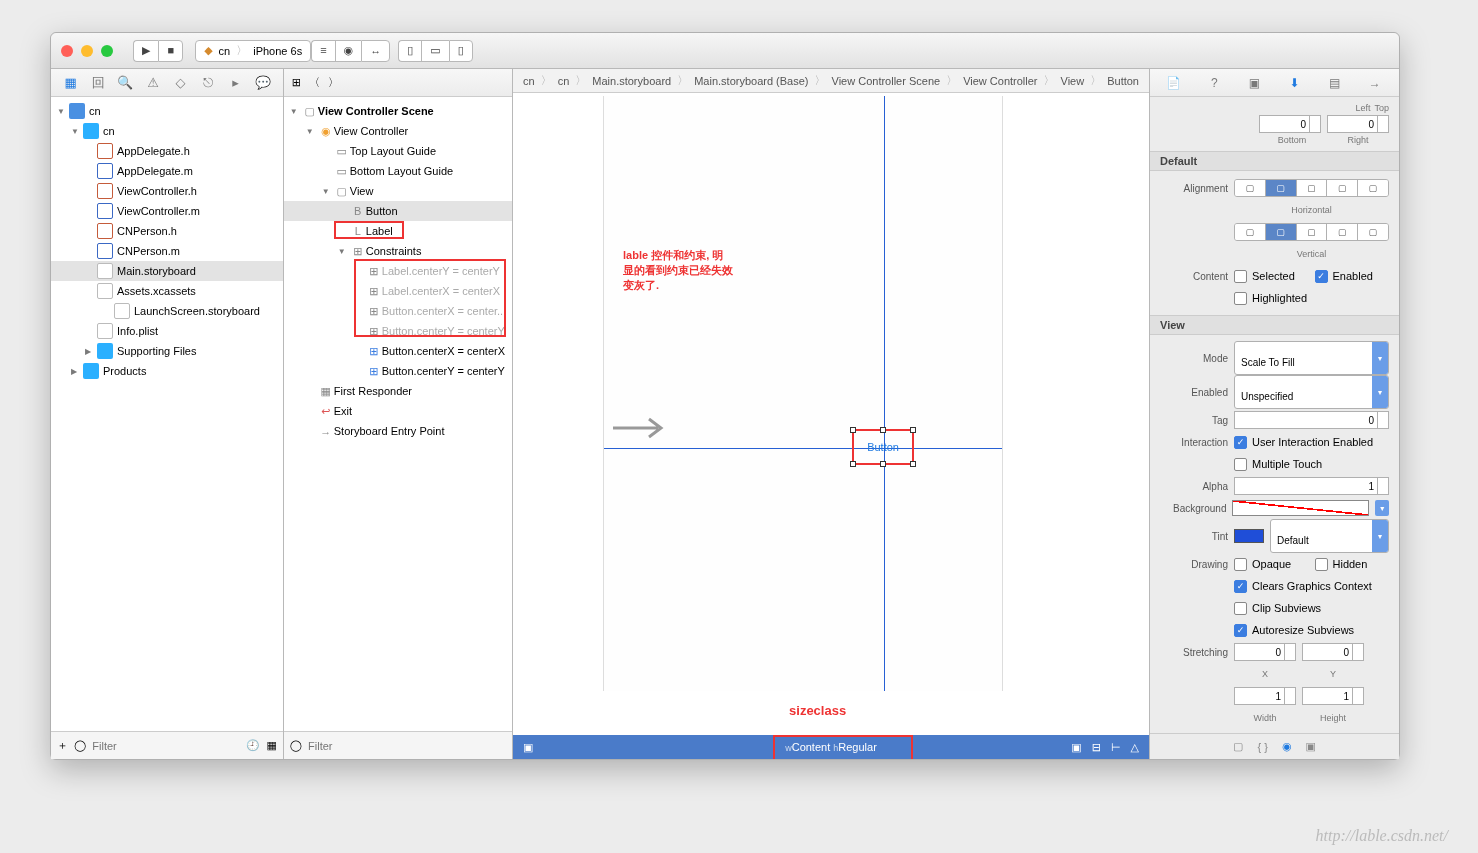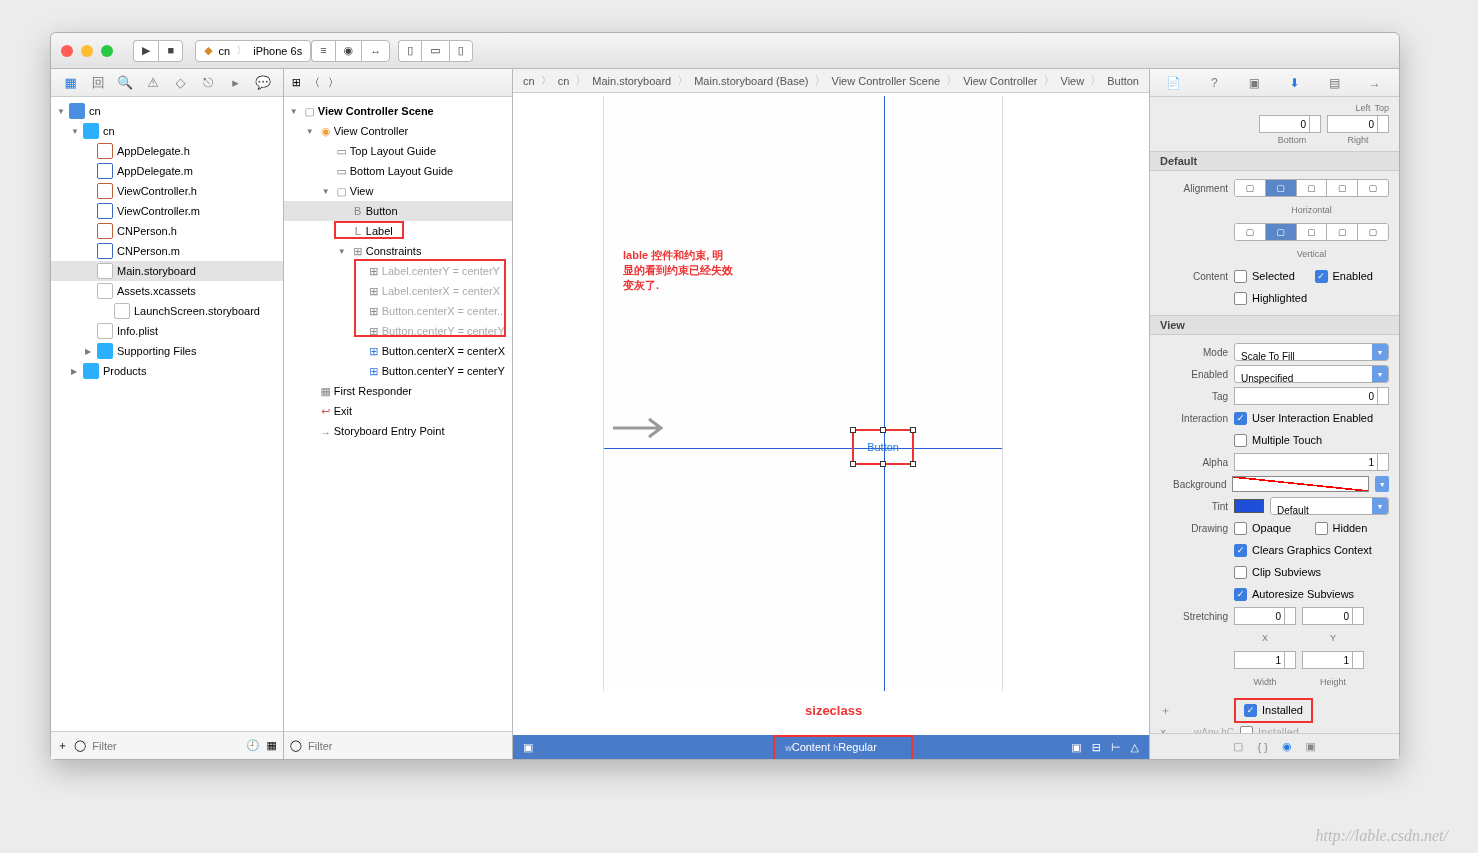--- a/index.html
+++ b/index.html
@@ -59,21 +59,21 @@
 .insp-section-title { background:#e0e0e0; margin:6px -10px; padding:3px 10px; font-weight:600; color:#444; border-top:1px solid #ccc; border-bottom:1px solid #ccc; }
 .insp-row { display:flex; align-items:center; min-height:22px; gap:6px; }
 .insp-label { width:68px; text-align:right; color:#555; font-size:10px; }
 .num-input { width:62px; height:18px; border:1px solid #b0b0b0; background:#fff; text-align:right; padding:0 14px 0 4px; position:relative; font-size:10px; }
 .stepper { position:absolute; right:0; top:0; bottom:0; width:12px; border-left:1px solid #b0b0b0; }
 .sub-lbl { font-size:9px; color:#777; text-align:center; }
 .seg-ctrl { display:flex; border:1px solid #b0b0b0; border-radius:3px; overflow:hidden; height:18px; flex:1; }
 .seg-ctrl span { flex:1; display:flex; align-items:center; justify-content:center; background:#fff; font-size:9px; color:#555; border-right:1px solid #b0b0b0; }
 .seg-ctrl span:last-child { border-right:none; }
 .seg-ctrl span.sel { background:#5b86c7; color:#fff; }
-.dropdown { flex:1; height:18px; background:#fff; border:1px solid #b0b0b0; border-radius:3px; padding:8px 18px 0 6px; position:relative; font-size:10px; display:flex; align-items:center; }
+.dropdown { flex:1; height:34px; background:#fff; border:1px solid #b0b0b0; border-radius:3px; padding:8px 18px 0 6px; position:relative; font-size:10px; display:flex; align-items:center; }
 .dropdown::after { content:"▾"; position:absolute; right:0; top:0; bottom:0; width:16px; background:#6a9de8; color:#fff; display:flex; align-items:center; justify-content:center; font-size:8px; border-radius:0 2px 2px 0; }
 .checkbox { width:13px; height:13px; border:1px solid #888; border-radius:2px; background:#fff; display:inline-flex; align-items:center; justify-content:center; font-size:9px; color:#fff; }
 .checkbox.checked { background:#3b7de0; border-color:#3b7de0; }
 .checkbox.checked::after { content:"✓"; }
 .chk-row { display:flex; align-items:center; gap:5px; flex:1; }
 .color-well { width:140px; height:16px; border:1px solid #888; background:#fff; position:relative; }
 .color-well.diag::after { content:""; position:absolute; inset:0; background:linear-gradient(to top right, transparent 47%, red 47%, red 53%, transparent 53%); }
 .insp-bottom { height:26px; border-top:1px solid #ccc; display:flex; align-items:center; justify-content:center; gap:14px; color:#888; }
 .arrow-art { position:absolute; left:100px; top:320px; color:#888; }
 .watermark { position:absolute; right:30px; bottom:8px; color:#bbb; font-size:16px; font-family:serif; font-style:italic; }
@@ -339,21 +339,21 @@
         <div class="arrow-art">
           <svg width="60" height="30">
               <path d="M0 15 L45 15 M36 6 L48 15 L36 24" stroke="#999" stroke-width="3" fill="none"></path>
             </svg>
         </div>
         <div class="annotation" style="left:110px;top:155px">
           <div>lable 控件和约束, 明</div>
           <div>显的看到约束已经失效</div>
           <div>变灰了.</div>
         </div>
-        <div class="annotation" style="left:292px;top:610px">sizeclass</div>
+        <div class="annotation" style="left:276px;top:610px">sizeclass</div>
         <div class="canvas-bottom">
           <span>▣</span>
           <span class="size-class">
             <span class="dim">w</span><span>Content</span>
             <span class="dim">h</span><span>Regular</span>
           </span>
           <span style="margin-left:auto;display:flex;gap:10px">
             <span>▣</span>
             <span>⊟</span>
             <span>⊢</span>

